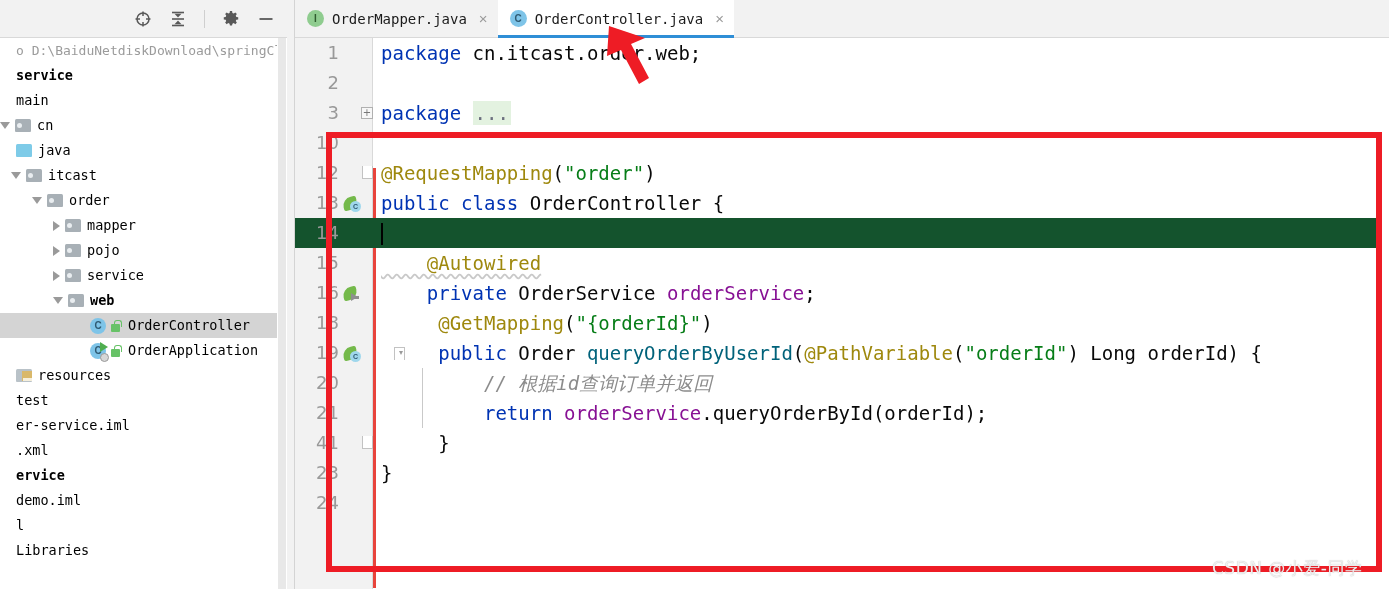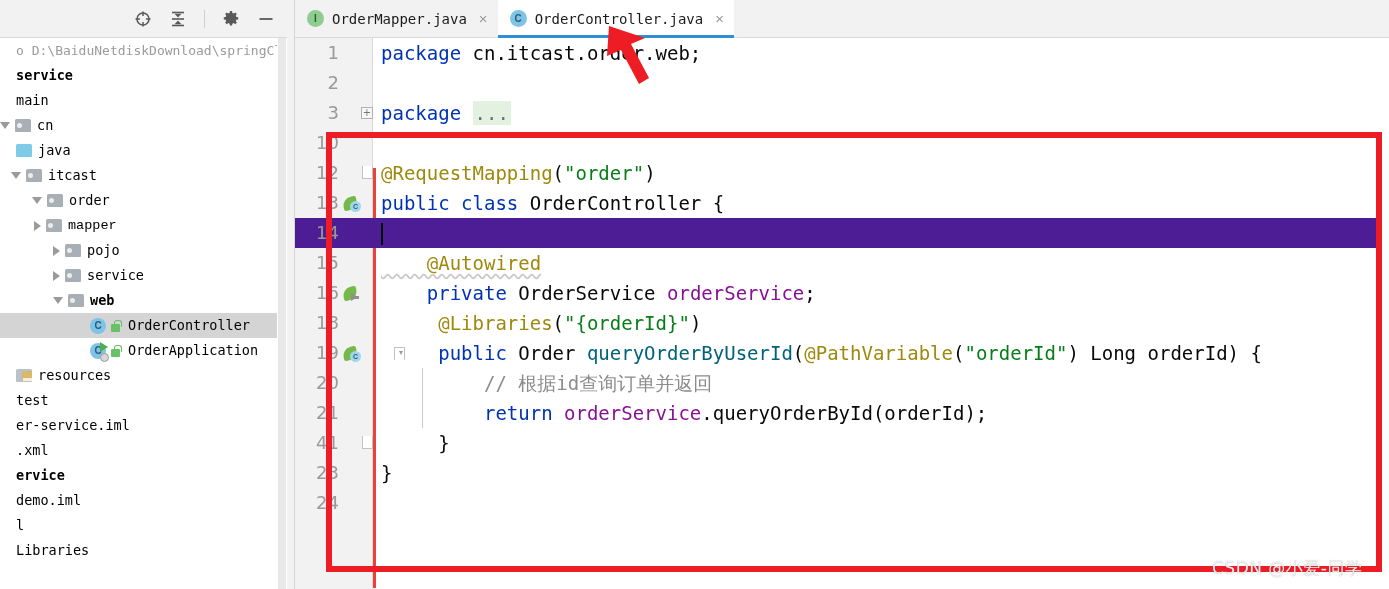--- a/index.html
+++ b/index.html
@@ -259,42 +259,42 @@
   }
 
   .crow {
     position: relative;
     height: 30px;
     line-height: 30px;
     white-space: pre;
     font-family: "DejaVu Sans Mono", monospace;
     font-size: 19px;
   }
-  .crow.cur { background: #4c1d95; }
+  .crow.cur { background: #14532d; }
   .lnum {
     position: absolute;
     left: 0; top: 0;
     width: 44px;
     text-align: right;
     color: #999999;
     font-size: 18px;
     font-family: "DejaVu Sans", sans-serif;
   }
   .ctext {
     position: absolute;
     left: 86px; top: 0;
   }
 
   
   .kw   { color: #0033b3; }
   .ann  { color: #9e880d; }
   .str  { color: #067d17; }
   .plain{ color: #080808; }
   .fld  { color: #6c707e; }
-  .com  { color: #8c8c8c; }
+  .com  { color: #8c8c8c; font-style: italic; }
   .purp { color: #871094; }
 
   .fold-plus {
     position: absolute;
     left: 66px; top: 9px;
     width: 12px; height: 12px;
     border: 1px solid #b0b0b0;
     background: #f7f7f7;
     color: #777; font-size: 10px;
     line-height: 10px; text-align: center;
@@ -490,21 +490,21 @@
         <div class="tnode" style="padding-left: 11px;">
           <span class="arrow down"></span>
           <span class="ficon grey"></span>
           <span class="label">itcast</span>
         </div>
         <div class="tnode" style="padding-left: 32px;">
           <span class="arrow down"></span>
           <span class="ficon grey"></span>
           <span class="label">order</span>
         </div>
-        <div class="tnode" style="padding-left: 34px; font-family: Liberation Mono, monospace;">
+        <div class="tnode" style="padding-left: 53px;">
           <span class="arrow right"></span>
           <span class="ficon grey"></span>
           <span class="label">mapper</span>
         </div>
         <div class="tnode" style="padding-left: 53px;">
           <span class="arrow right"></span>
           <span class="ficon grey"></span>
           <span class="label">pojo</span>
         </div>
         <div class="tnode" style="padding-left: 53px;">
@@ -596,21 +596,21 @@
       <div id="code-lines">
           <div class="crow"><span class="lnum">1</span><span class="ctext"><span class="kw">package </span><span class="plain">cn.itcast.order.web;</span></span></div>
           <div class="crow"><span class="lnum">2</span><span class="ctext"></span></div>
           <div class="crow"><span class="lnum">3</span><span class="fold-plus">+</span><span class="ctext"><span class="kw">package </span><span class="fld import-hl">...</span></span></div>
           <div class="crow"><span class="lnum">10</span><span class="ctext"></span></div>
           <div class="crow"><span class="lnum">12</span><span class="fold-bot"></span><span class="ctext"><span class="ann">@RequestMapping</span><span class="plain">(</span><span class="str">"order"</span><span class="plain">)</span></span></div>
           <div class="crow"><span class="lnum">13</span><span class="bean"><span class="leaf"></span><span class="beanc">C</span></span><span class="ctext"><span class="kw">public class </span><span class="plain">OrderController </span><span class="plain">{</span></span></div>
           <div class="crow cur"><span class="lnum">14</span><span class="ctext"><span class="caret"></span></span></div>
           <div class="crow"><span class="lnum">15</span><span class="ctext"><span class="ann" style="text-decoration: underline wavy rgb(201, 201, 201); text-underline-offset: 3px;">    @Autowired</span></span></div>
           <div class="crow"><span class="lnum">16</span><span class="bean"><span class="leaf"></span><span class="beanarrow"></span></span><span class="ctext"><span class="kw">    private </span><span class="plain">OrderService </span><span class="purp">orderService</span><span class="plain">;</span></span></div>
-          <div class="crow"><span class="lnum">18</span><span class="ctext"><span class="ann">     @Libraries</span><span class="plain">(</span><span class="str">"{orderId}"</span><span class="plain">)</span></span></div>
+          <div class="crow"><span class="lnum">18</span><span class="ctext"><span class="ann">     @GetMapping</span><span class="plain">(</span><span class="str">"{orderId}"</span><span class="plain">)</span></span></div>
           <div class="crow"><span class="lnum">19</span><span class="bean"><span class="leaf"></span><span class="beanc">C</span></span><span class="fold-top" style="left: 99px;"></span><span class="ctext"><span class="kw">     public </span><span class="plain">Order </span><span class="plain" style="color: rgb(0, 98, 122);">queryOrderByUserId</span><span class="plain">(</span><span class="ann">@PathVariable</span><span class="plain">(</span><span class="str">"orderId"</span><span class="plain">) </span><span class="plain">Long </span><span class="plain">orderId</span><span class="plain">) {</span></span></div>
           <div class="crow"><span class="lnum">20</span><span class="fold-bar"></span><span class="ctext"><span class="com">         // 根据id查询订单并返回</span></span></div>
           <div class="crow"><span class="lnum">21</span><span class="fold-bar"></span><span class="ctext"><span class="kw">         return </span><span class="purp">orderService</span><span class="plain">.</span><span class="plain">queryOrderById</span><span class="plain">(orderId);</span></span></div>
           <div class="crow"><span class="lnum">41</span><span class="fold-bot"></span><span class="ctext"><span class="plain">     }</span></span></div>
           <div class="crow"><span class="lnum">23</span><span class="ctext"><span class="plain">}</span></span></div>
           <div class="crow"><span class="lnum">24</span><span class="ctext"></span></div>
         </div>
     </div>
 
     <div id="right-gutter"></div>

